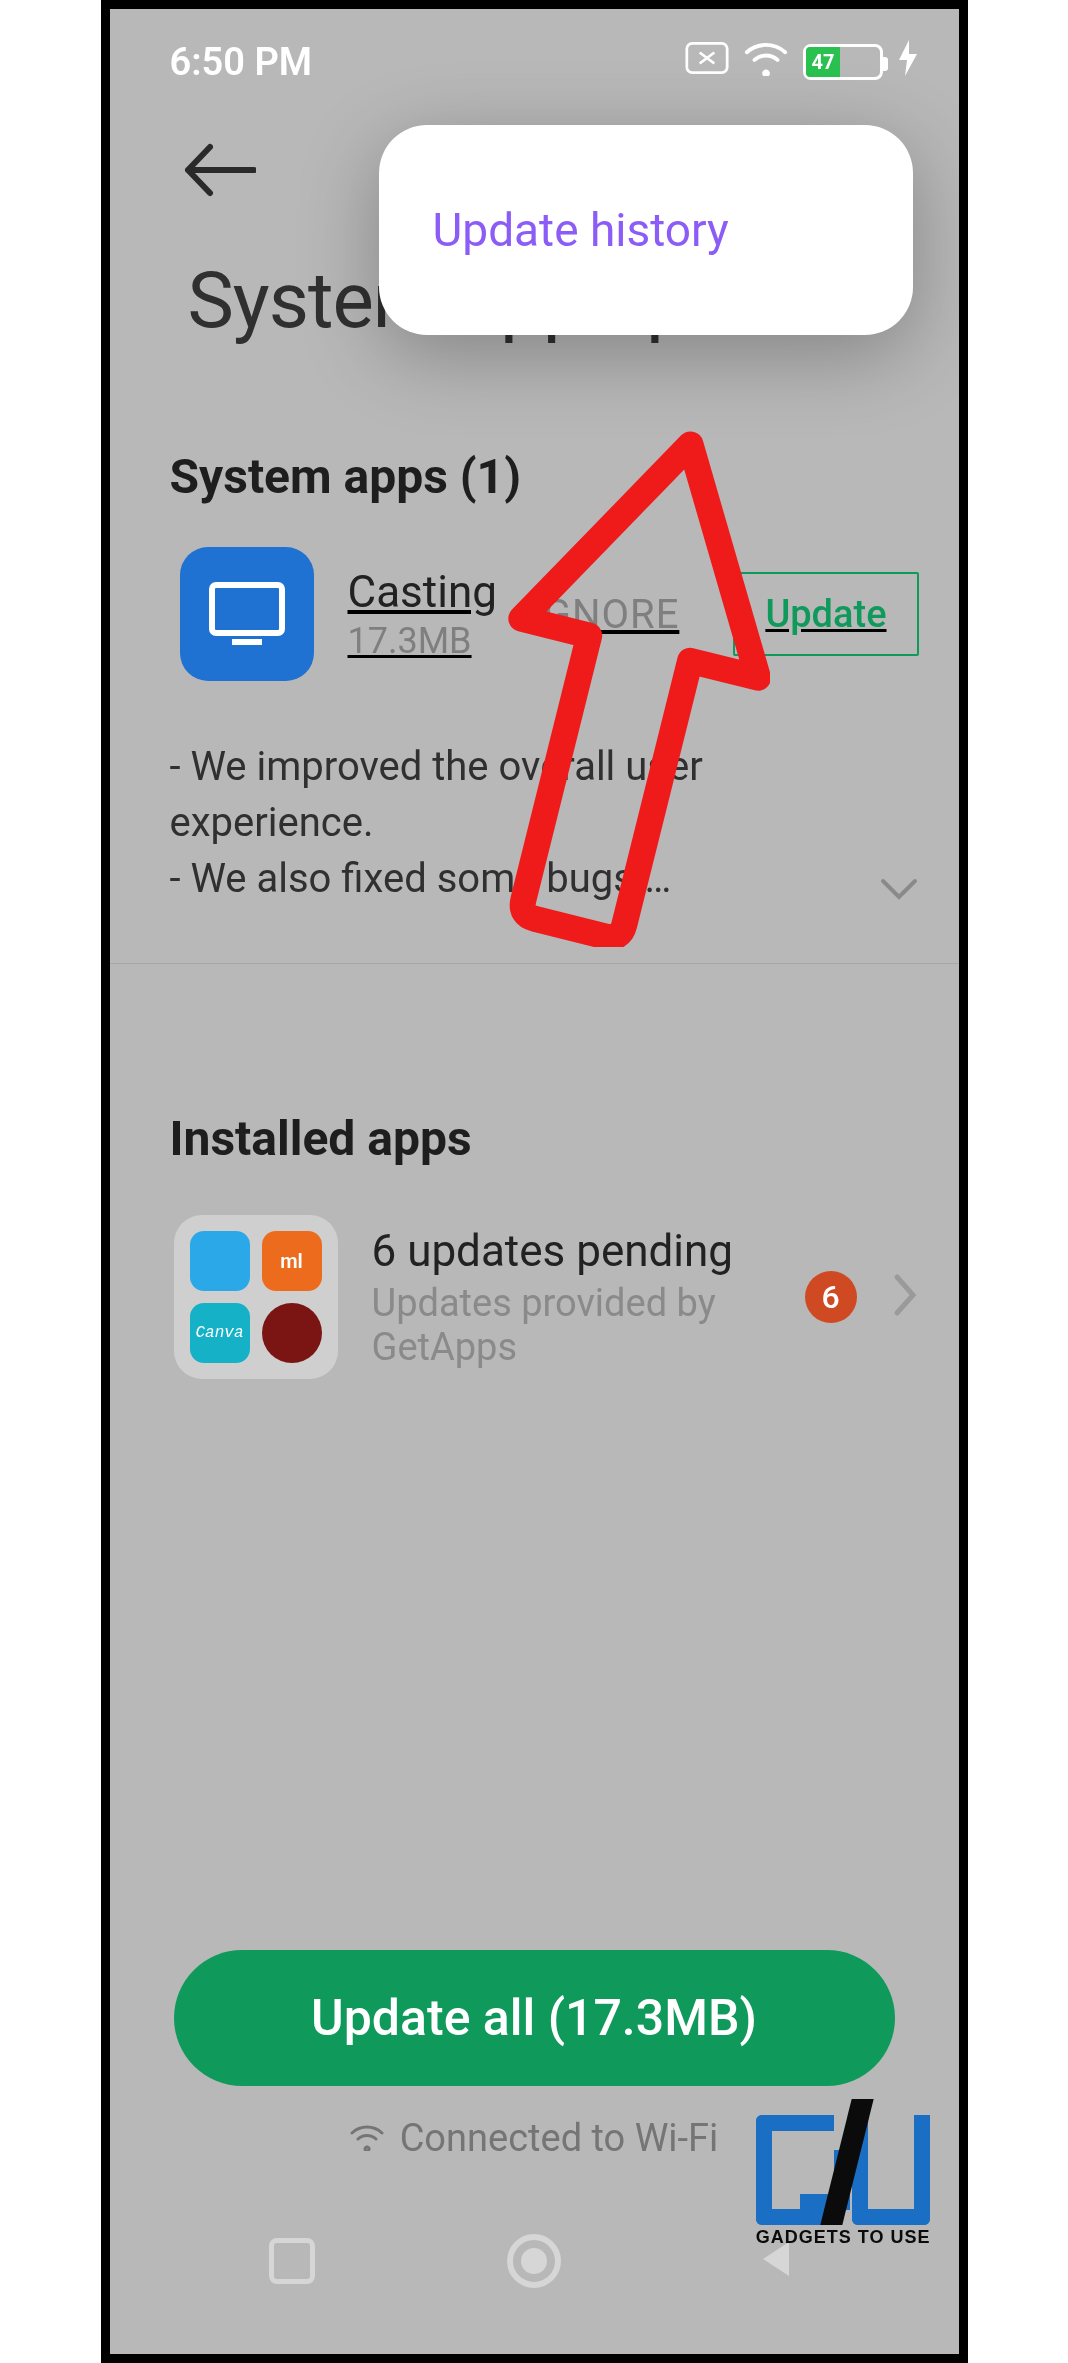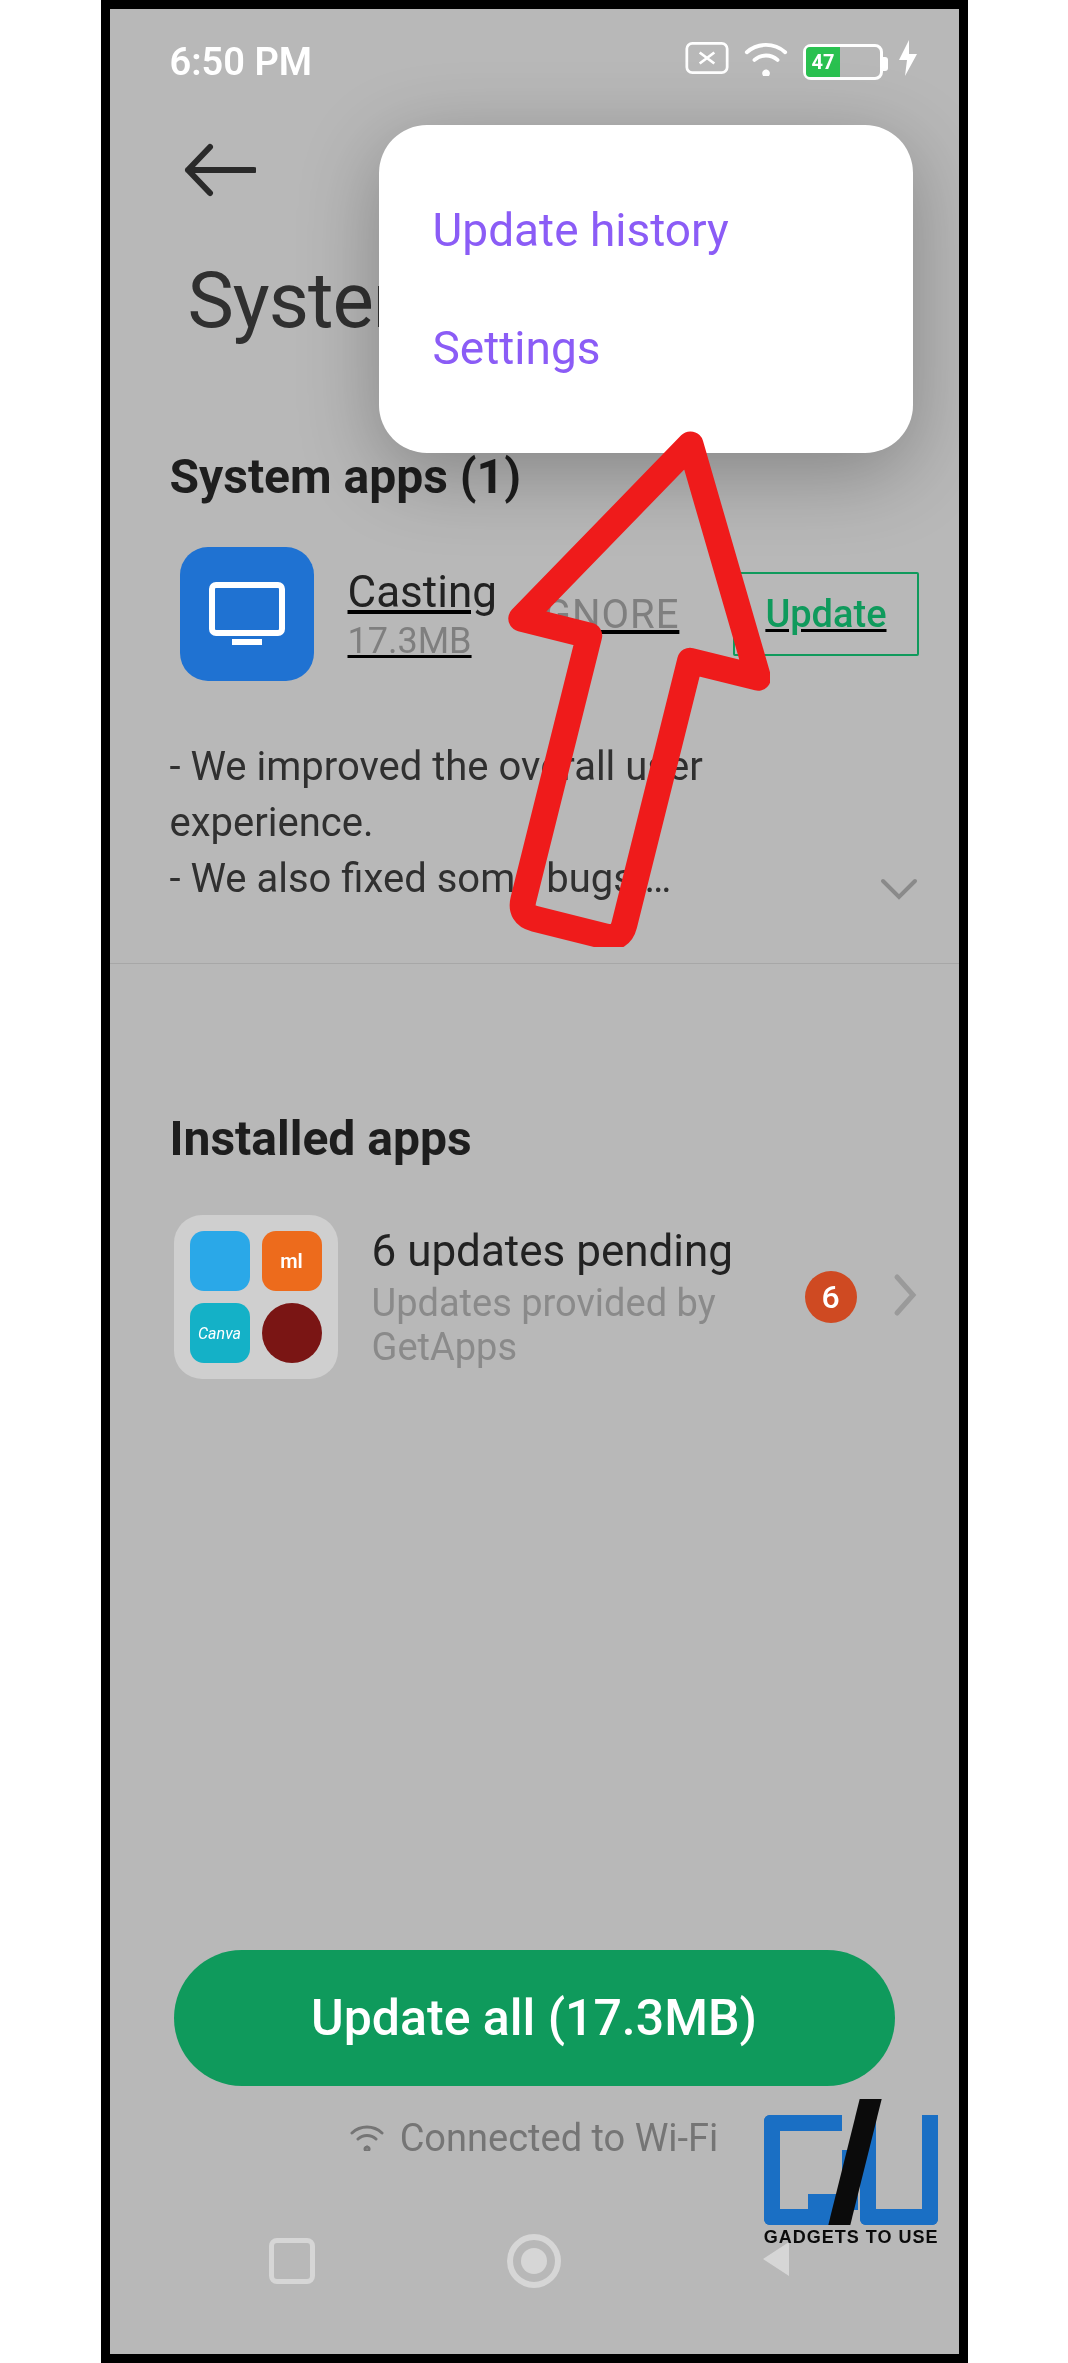--- a/index.html
+++ b/index.html
@@ -86,21 +86,21 @@
     padding: 48px 40px 0 64px;
   }
   .apps-grid {
     width: 164px; height: 164px; border-radius: 28px; background: #cfcfcf;
     display: grid; grid-template-columns: 1fr 1fr; grid-template-rows: 1fr 1fr;
     gap: 12px; padding: 16px;
   }
   .mini-icon { border-radius: 14px; }
   .mi-blue { background: #2aa8e8; }
   .mi-orange { background: #ed6b1c; display:flex;align-items:center;justify-content:center;color:#fff;font-size:20px;font-weight:600; }
-  .mi-teal { background: #14b1c7; display:flex;align-items:center;justify-content:center;color:#fff;font-size:16px;font-style:italic; }
+  .mi-teal { background: #14b1c7; display:flex;align-items:center;justify-content:center;color:#fff;font-size:16px;font-style:italic;font-family:Liberation Mono, monospace; }
   .mi-red { background: #7a1514; border-radius: 50%; }
   .pending-meta { flex: 1; }
   .pending-title { font-size: 44px; color: #222; }
   .pending-sub { font-size: 38px; color: #8a8a8a; margin-top: 4px; }
   .badge-6 {
     width: 52px; height: 52px; border-radius: 50%; background: #cf4a22; color: #fff;
     display: flex; align-items: center; justify-content: center; font-size: 32px; font-weight: 500;
   }
 
   .bottom-area {
@@ -147,21 +147,21 @@
     position: absolute;
     left: 380px; top: 418px;
     width: 280px; height: 520px;
     z-index: 100;
     pointer-events: none;
   }
 
   
   .watermark {
     position: absolute;
-    right: 20px; bottom: 106px;
+    right: 28px; bottom: 106px;
     z-index: 5;
   }
   .wm-logo { display:flex; gap:0; align-items:flex-end; }
   .wm-g { width: 78px; height: 110px; border: 16px solid #1a6fc4; border-right: none; border-radius: 6px 0 0 6px; position: relative; }
   .wm-g::after { content:""; position:absolute; right:-16px; bottom:-1px; width:34px; height:44px; border:16px solid #1a6fc4; border-top:none; border-left:none; }
   .wm-1 { width: 22px; height: 126px; background: #0b0b0b; transform: skewX(-14deg); margin: 0 -6px 0 2px; }
   .wm-u { width: 78px; height: 110px; border: 16px solid #1a6fc4; border-top: none; border-radius: 0 0 6px 6px; }
   .wm-text { font-size: 18px; font-weight: 900; letter-spacing: 1px; color: #0b0b0b; margin-top: 2px; font-family: Arial, sans-serif; }
 </style>
 </head>
@@ -268,21 +268,20 @@
       <div class="nav-tri">
         <svg viewBox="0 0 46 46">
             <path d="M36 6 L10 23 L36 40 Z" fill="#d6d6d6"></path>
           </svg>
       </div>
     </div>
   </div>
 
   <div class="popup">
     <div class="popup-item">Update history</div>
-    <div class="popup-item">Settings</div>
   </div>
 
   <svg class="arrow-anno" viewBox="0 0 280 520">
     <path d="M140 10
              L262 220
              L192 220
              L192 492
              Q192 508 176 508
              L104 508
              Q88 508 88 492

